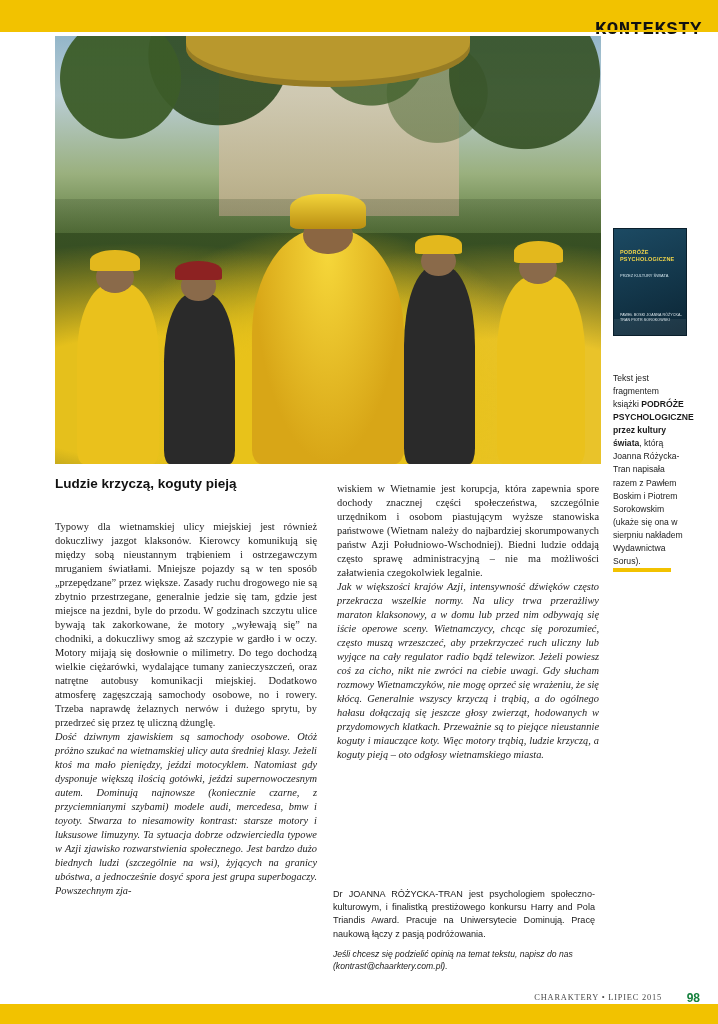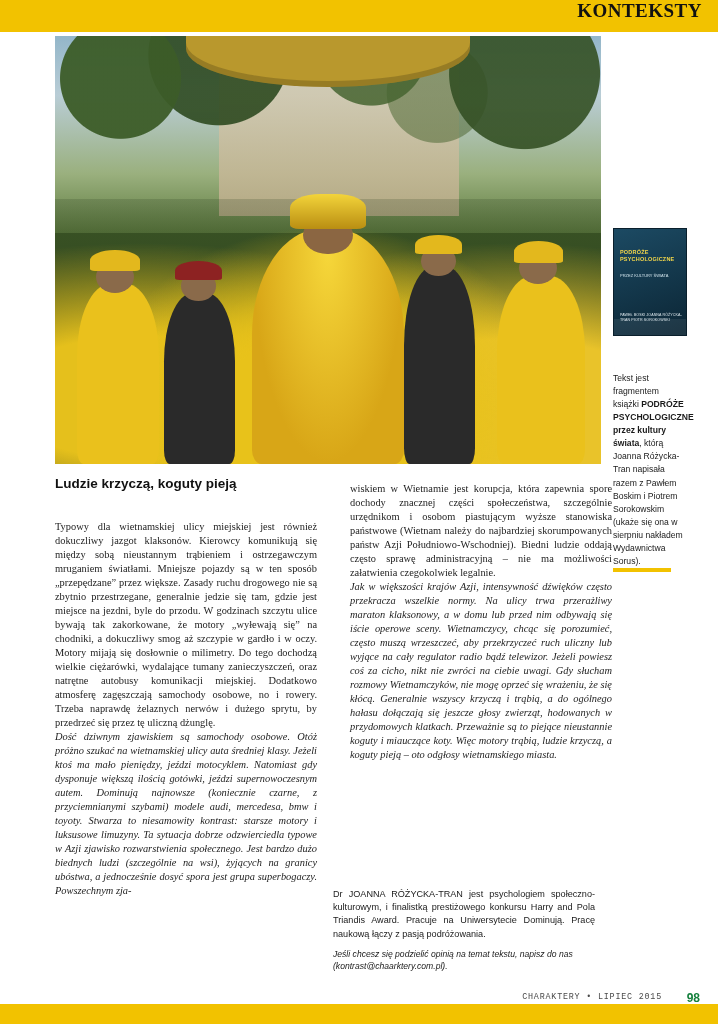--- a/index.html
+++ b/index.html
@@ -20,23 +20,23 @@
   .header-bar {
     position: absolute;
     top: 0;
     left: 0;
     width: 718px;
     height: 30px;
     background: #f2c200;
   }
   .header-title {
     position: absolute;
-    top: 0;
+    top: 18px;
     right: 16px;
-    font-family: Liberation Serif, serif;
+    font-family: Liberation Mono, monospace;
     font-weight: bold;
     font-size: 19px;
     letter-spacing: 0.5px;
     color: #111;
   }
   .header-rule {
     position: absolute;
     top: 30px;
     left: 0;
     width: 718px;
@@ -226,21 +226,21 @@
     hyphens: auto;
   }
   .col p { margin: 0 0 0 0; text-indent: 0; }
   .col p + p { margin-top: 0; font-style: italic; }
   .col-left {
     left: 55px;
     top: 520px;
     width: 262px;
   }
   .col-right {
-    left: 350px;
+    left: 337px;
     top: 482px;
     width: 262px;
   }
   .bio {
     position: absolute;
     left: 333px;
     top: 888px;
     width: 262px;
     font-family: "Liberation Sans", sans-serif;
     font-size: 9.1px;
@@ -272,21 +272,21 @@
     left: 0;
     bottom: 0;
     width: 718px;
     height: 18px;
     background: #f2c200;
   }
   .footer-text {
     position: absolute;
     right: 56px;
     bottom: 22px;
-    font-family: Liberation Mono, monospace;
+    font-family: Liberation Serif, serif;
     font-size: 8.4px;
     letter-spacing: .8px;
     color: #4a4a4a;
   }
   .page-num {
     position: absolute;
     right: 18px;
     bottom: 19px;
     font-family: "Liberation Sans", sans-serif;
     font-weight: bold;

